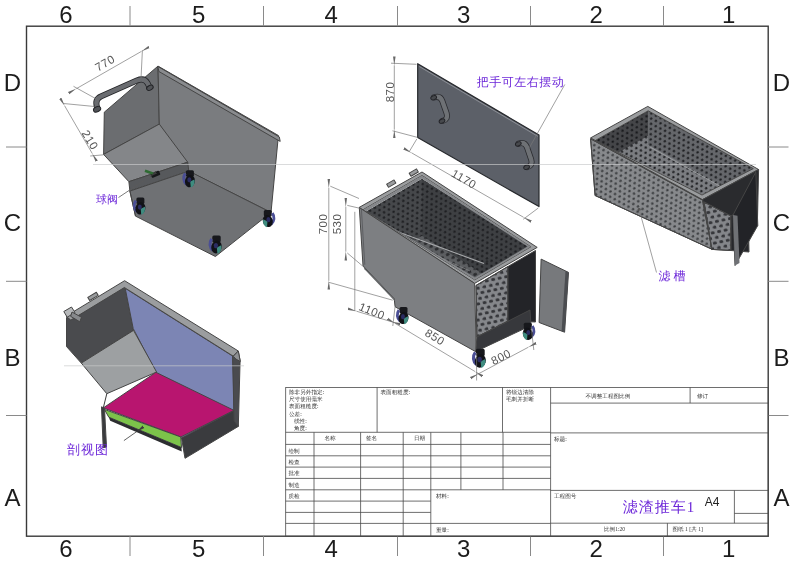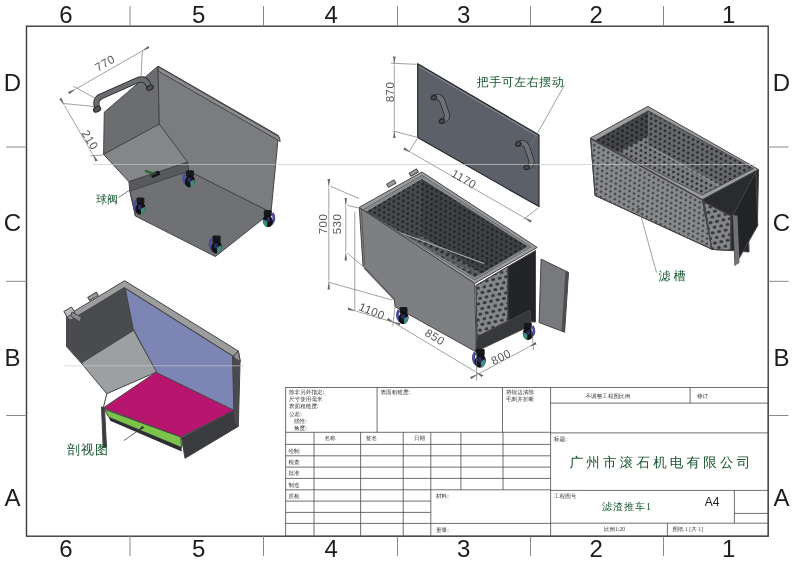--- a/index.html
+++ b/index.html
@@ -2,21 +2,21 @@
 <html><head>
 <meta charset="utf-8">
 <style>
   html,body{margin:0;padding:0;background:#fff;}
   .page{position:relative;width:795px;height:563px;background:#ffffff;overflow:hidden;
         font-family:"Liberation Sans",sans-serif;}
   .page svg{position:absolute;left:0;top:0;}
   .txt{position:absolute;white-space:pre;transform:translate(-50%,-50%);color:#2b2b2b;}
   .zone{font-size:24px;color:#1c1c1c;font-weight:400;}
   .dim{font-size:11.5px;color:#555;letter-spacing:0.5px;}
-  .cjk{font-family:"Liberation Serif",serif;color:#14532d;}
+  .cjk{font-family:"Liberation Serif",serif;color:#6d28d9;}
   .tb{font-size:5.6px;color:#333;transform:none;line-height:7.2px;}
   .tbl{position:absolute;font-family:"Liberation Serif",serif;transform:none;color:#333;}
 </style>
 </head>
 <body>
 
 <div class="page">
 
 <svg width="795" height="563" viewBox="0 0 795 563">
   <defs>
@@ -351,20 +351,19 @@
 <div class="tbl tb" style="left:366px;top:434.8px">签名</div>
 <div class="tbl tb" style="left:414px;top:434.8px">日期</div>
 <div class="tbl tb" style="left:288.5px;top:447.5px">绘制</div>
 <div class="tbl tb" style="left:288.5px;top:458.9px">检查</div>
 <div class="tbl tb" style="left:288.5px;top:470.2px">批准</div>
 <div class="tbl tb" style="left:288.5px;top:481.5px">制造</div>
 <div class="tbl tb" style="left:288.5px;top:492.9px">质检</div>
 <div class="tbl tb" style="left:436px;top:492.9px">材料:</div>
 <div class="tbl tb" style="left:436px;top:527px">重量:</div>
 <div class="tbl tb" style="left:554px;top:436px">标题:</div>
-<span class="txt cjk" style="left:661.5px;top:463px;font-size:13.5px;letter-spacing:3.2px">广州市滚石机电有限公司</span>
 <div class="tbl tb" style="left:554px;top:493px">工程图号</div>
-<span class="txt cjk" style="left:627px;top:507px;font-size:10px;letter-spacing:1px">滤渣推车1</span>
+<span class="txt cjk" style="left:659px;top:507px;font-size:15px;letter-spacing:1px">滤渣推车1</span>
 <span class="txt" style="left:712px;top:501.9px;font-size:12px;color:#222">A4</span>
 <div class="tbl tb" style="left:604px;top:526.3px">比例1:20</div>
 <div class="tbl tb" style="left:672.5px;top:526.3px">图纸 1 [共 1]</div>
 
 </div>
 
 </body></html>

